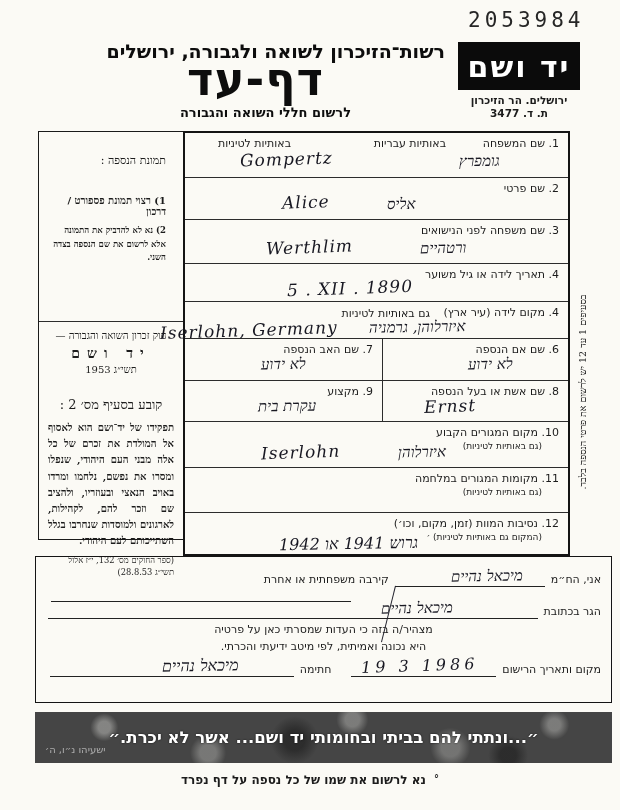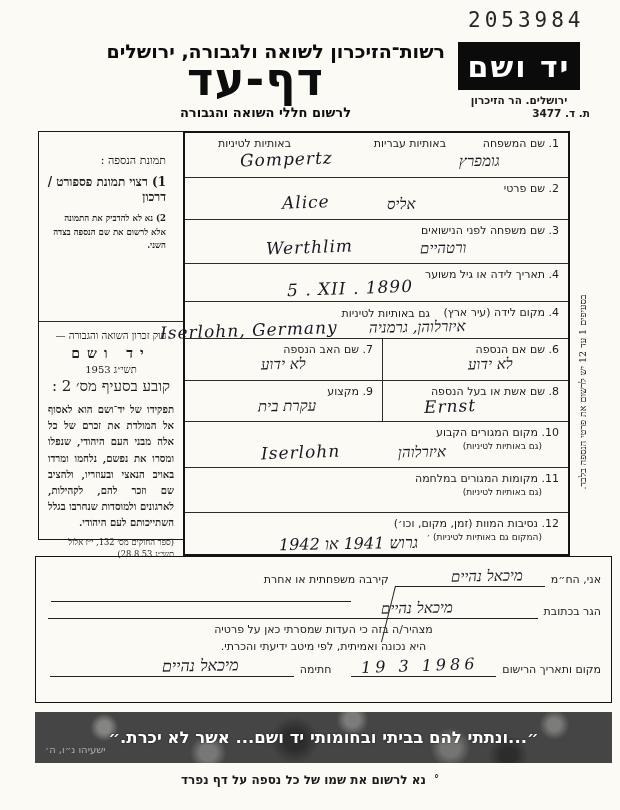--- a/index.html
+++ b/index.html
@@ -33,37 +33,37 @@
     top:105px; left:158px; width:215px; text-align:center;
     font-size:13px; font-weight:900; color:#0d0d0d; white-space:nowrap;
   }
   .logo-box {
     top:42px; left:458px; width:122px; height:48px;
     background:#0b0b0b; color:#fff;
     display:flex; align-items:center; justify-content:center;
     font-size:30px; font-weight:900; letter-spacing:2px;
   }
   .logo-addr1 { top:94px; left:448px; width:142px; text-align:center; font-size:10.5px; font-weight:900; }
-  .logo-addr2 { top:107px; left:448px; width:142px; font-size:10.5px; font-weight:900; }
+  .logo-addr2 { top:107px; left:448px; width:142px; text-align:center; font-size:10.5px; font-weight:900; }
 
   
   .sidebar {
     top:131px; left:38px; width:146px; height:409px;
     border:1.5px solid #1a1a1a;
     font-family:"DejaVu Serif", serif;
   }
   .photo-box { height:190px; border-bottom:1px solid #2d2d2d; padding:22px 17px 0 8px; }
   .photo-title { font-size:11px; text-align:right; }
-  .photo-item1 { font-size:12px; font-weight:bold; margin-top:8px; text-align:right; }
+  .photo-item1 { font-size:10px; font-weight:bold; margin-top:28px; text-align:right; }
   .photo-item2 { font-size:8.5px; font-weight:bold; margin-top:7px; text-align:right; line-height:1.6; }
   .law-box { padding:8px 9px 0 9px; text-align:center; }
   .law-line1 { font-size:10px; white-space:nowrap; }
   .law-line2 { font-size:14px; font-weight:bold; letter-spacing:7px; margin-top:4px; }
   .law-line3 { font-size:10px; margin-top:2px; }
-  .law-line4 { font-size:15px; margin-top:2px; }
+  .law-line4 { font-size:13px; margin-top:22px; }
   .law-par { font-size:10px; font-weight:bold; text-align:justify; line-height:1.62; margin-top:7px; }
   .law-src { font-size:8.3px; text-align:right; margin-top:4px; line-height:1.5; }
 
   
   .table {
     top:131px; left:183px; width:387px; height:425px;
     border:2px solid #141414;
     display:flex; flex-direction:column;
     background:transparent;
   }

